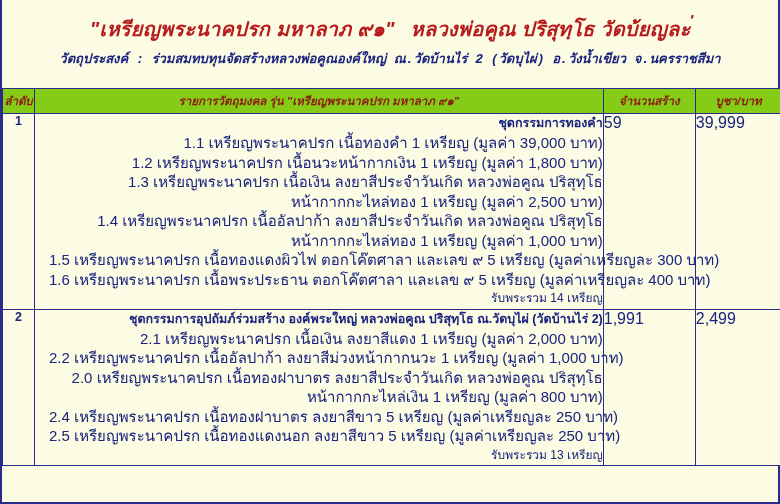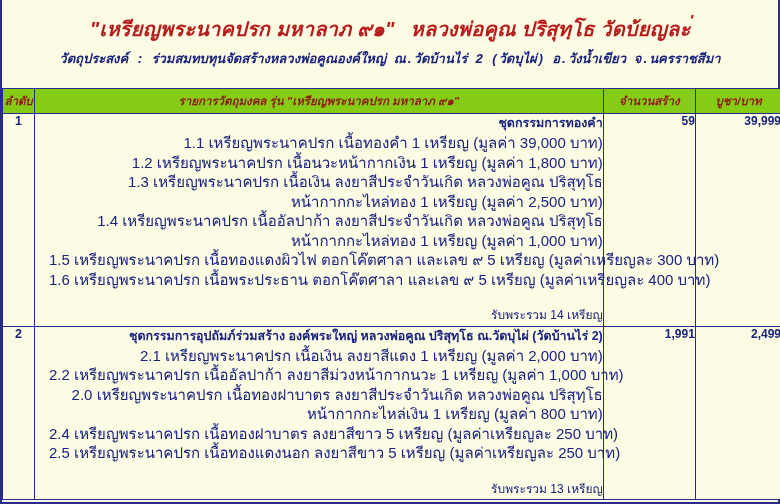--- a/index.html
+++ b/index.html
@@ -86,23 +86,23 @@
     background: #fcfbe4;
     color: #1a237e;
   }
   .cell-no {
     text-align: center;
     font-size: 12.5px;
     font-weight: bold;
     padding-top: 5px;
   }
   .cell-qty, .cell-price {
-    text-align: right;
-    font-size: 12px;
-    font-weight: bold;
+    text-align: left;
+    font-size: 16px;
+    font-weight: normal;
     padding-top: 5px;
   }
   .cell-desc {
     padding: 4px 6px 5px 6px;
     text-align: right;
   }
   .group-title {
     font-size: 12.5px;
     font-weight: bold;
     line-height: 19px;
@@ -115,21 +115,20 @@
     white-space: nowrap;
   }
   .sub-item.cont {
     padding-left: 42px;
   }
   .sum-line {
     font-size: 12px;
     line-height: 19.5px;
     padding-left: 42px;
     white-space: nowrap;
-    margin-top: 17px;
   }
 </style>
 </head>
 <body>
 
 <div class="page">
 
   <div class="masthead">
     <div class="doc-title">
       <span>"เหรียญพระนาคปรก มหาลาภ ๙๑"</span><span class="title-gap"></span><span>หลวงพ่อคูณ ปริสุทฺโธ วัดบ้ยญละ่</span>

